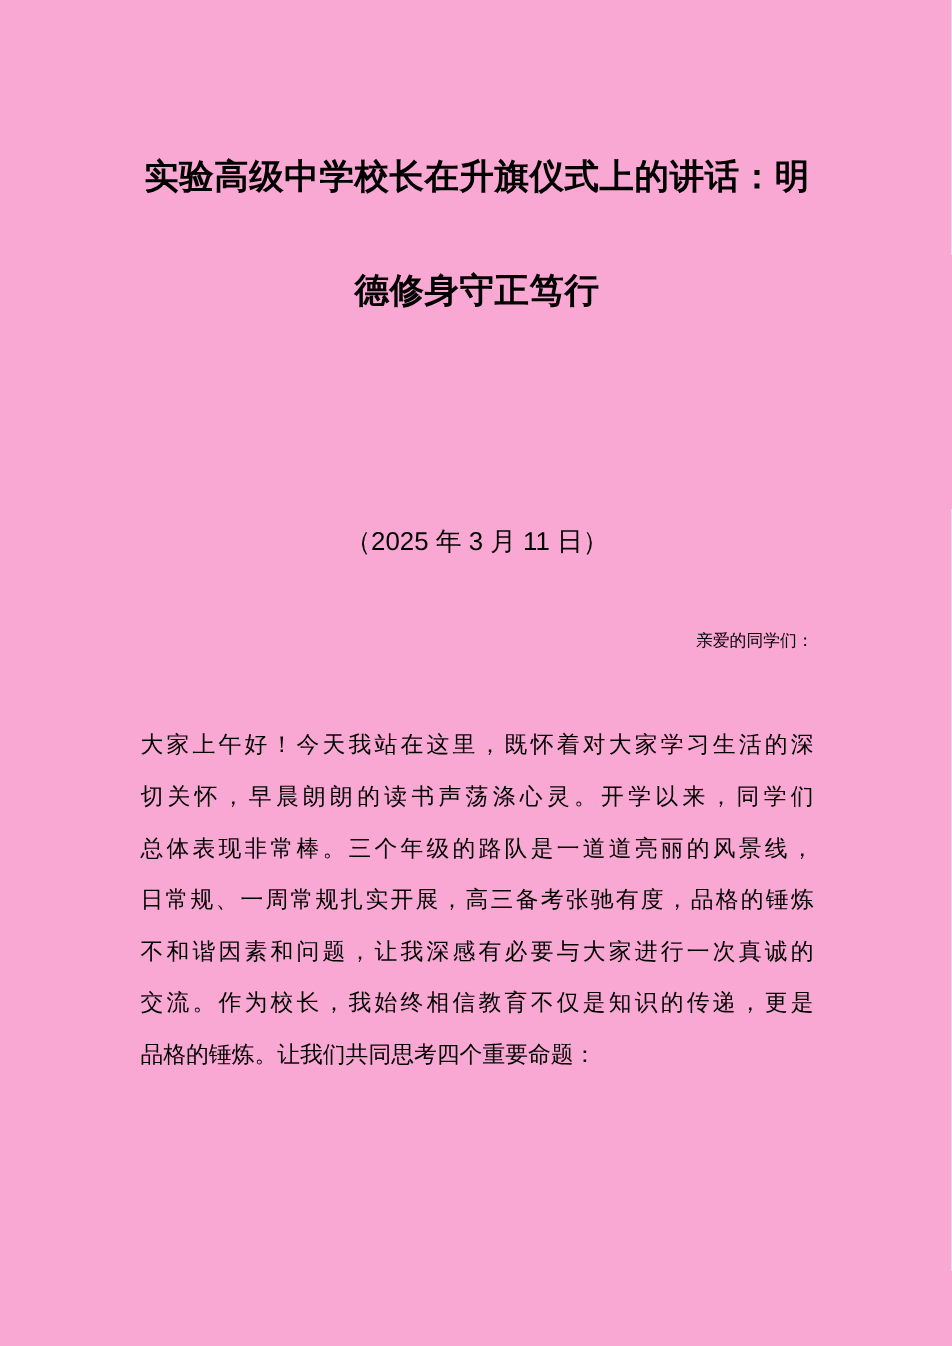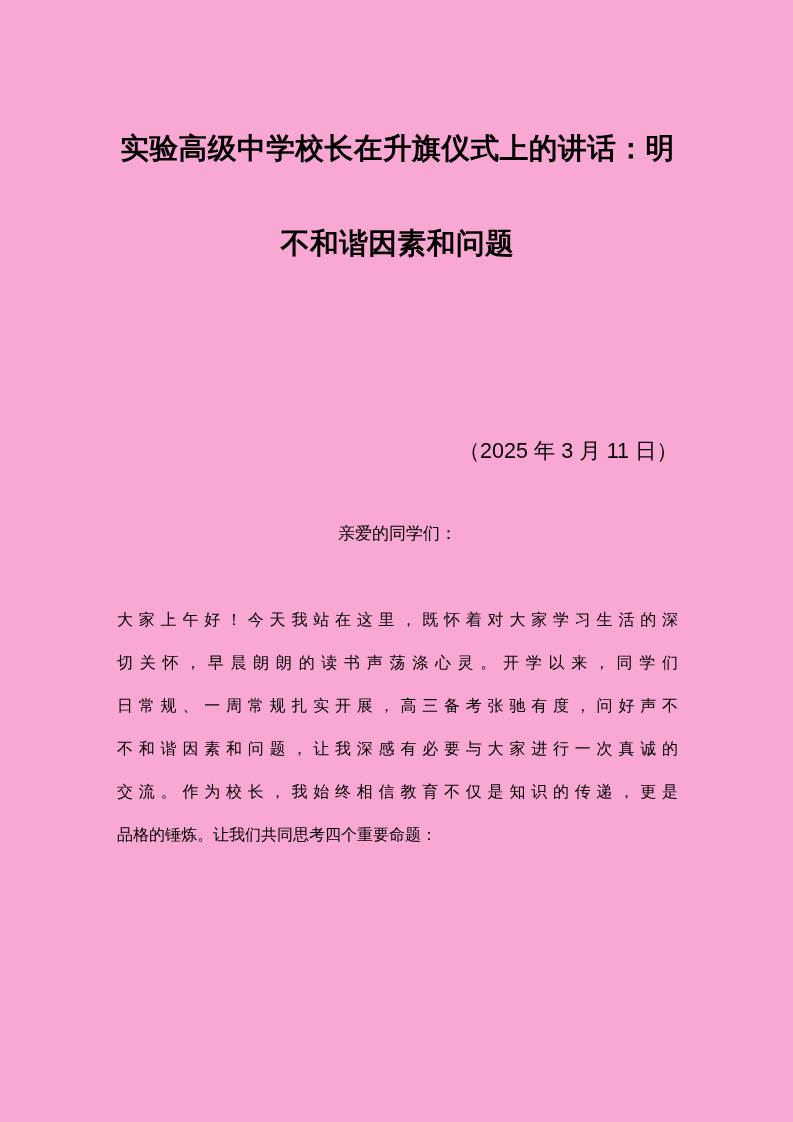--- a/index.html
+++ b/index.html
@@ -30,67 +30,67 @@
     line-height: 95px;
     white-space: nowrap;
   }
   .date-line {
     position: absolute;
     left: 117px;
     top: 430px;
     width: 561px;
     font-size: 21.5px;
     line-height: 43px;
-    text-align: right;
+    text-align: center;
     white-space: nowrap;
   }
   .salutation {
     position: absolute;
     left: 117px;
     top: 512px;
     width: 561px;
-    font-size: 17px;
+    font-size: 14px;
     line-height: 43px;
-    text-align: center;
+    text-align: right;
     white-space: nowrap;
   }
   .body-paragraph {
     position: absolute;
     left: 117px;
     top: 600px;
     width: 561px;
-    font-size: 16px;
-    font-family: Liberation Mono, monospace;
+    font-size: 19px;
   }
   .body-line {
     line-height: 43px;
     text-align: justify;
     text-align-last: justify;
   }
   .body-line.last {
     text-align: left;
     text-align-last: left;
   }
 </style>
 </head>
 <body>
 
 <div class="page">
 
   <div class="doc-title">
     <div class="title-line">实验高级中学校长在升旗仪式上的讲话：明</div>
-    <div class="title-line">不和谐因素和问题</div>
+    <div class="title-line">德修身守正笃行</div>
   </div>
 
   <div class="date-line">（2025 年 3 月 11 日）</div>
 
   <div class="salutation">亲爱的同学们：</div>
 
   <div class="body-paragraph">
     <div class="body-line">大家上午好！今天我站在这里，既怀着对大家学习生活的深</div>
     <div class="body-line">切关怀，早晨朗朗的读书声荡涤心灵。开学以来，同学们</div>
-    <div class="body-line">日常规、一周常规扎实开展，高三备考张驰有度，问好声不</div>
+    <div class="body-line">总体表现非常棒。三个年级的路队是一道道亮丽的风景线，</div>
+    <div class="body-line">日常规、一周常规扎实开展，高三备考张驰有度，品格的锤炼</div>
     <div class="body-line">不和谐因素和问题，让我深感有必要与大家进行一次真诚的</div>
     <div class="body-line">交流。作为校长，我始终相信教育不仅是知识的传递，更是</div>
     <div class="body-line last">品格的锤炼。让我们共同思考四个重要命题：</div>
   </div>
 
 </div>
 
 </body></html>

